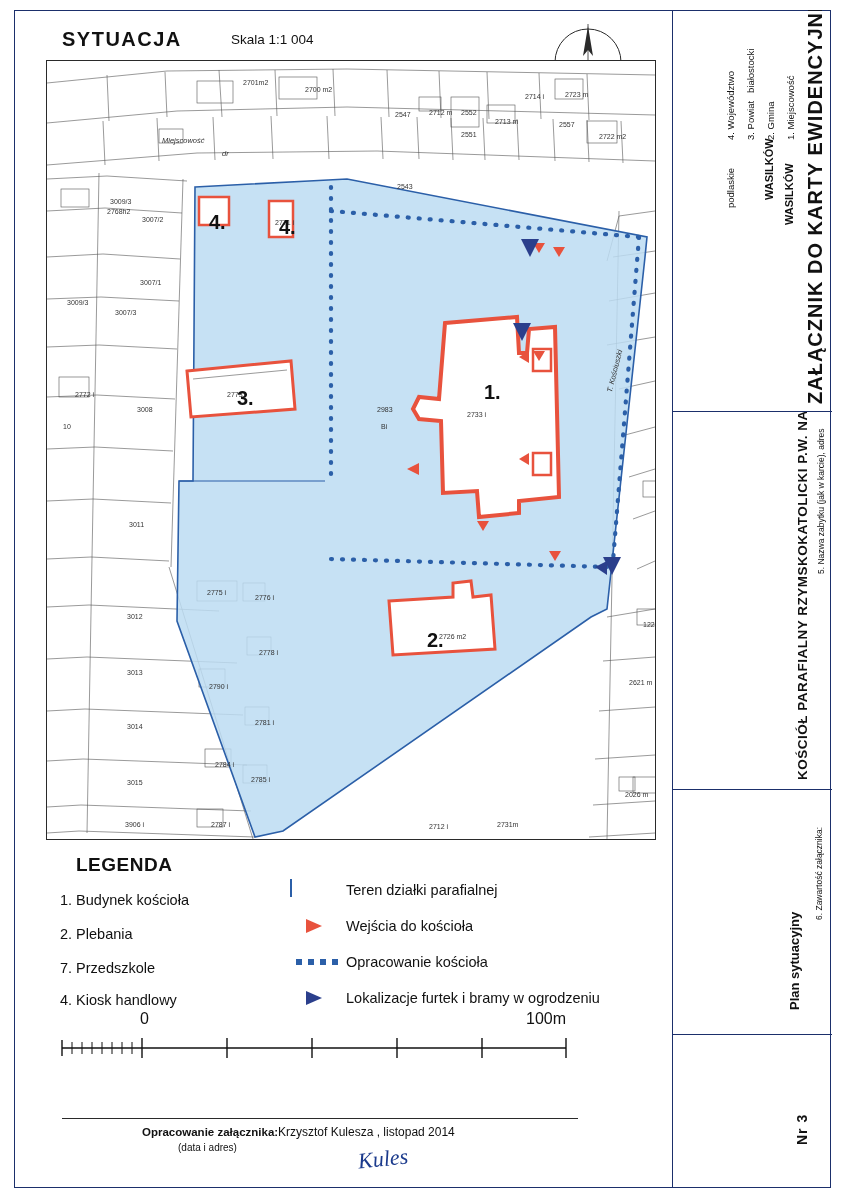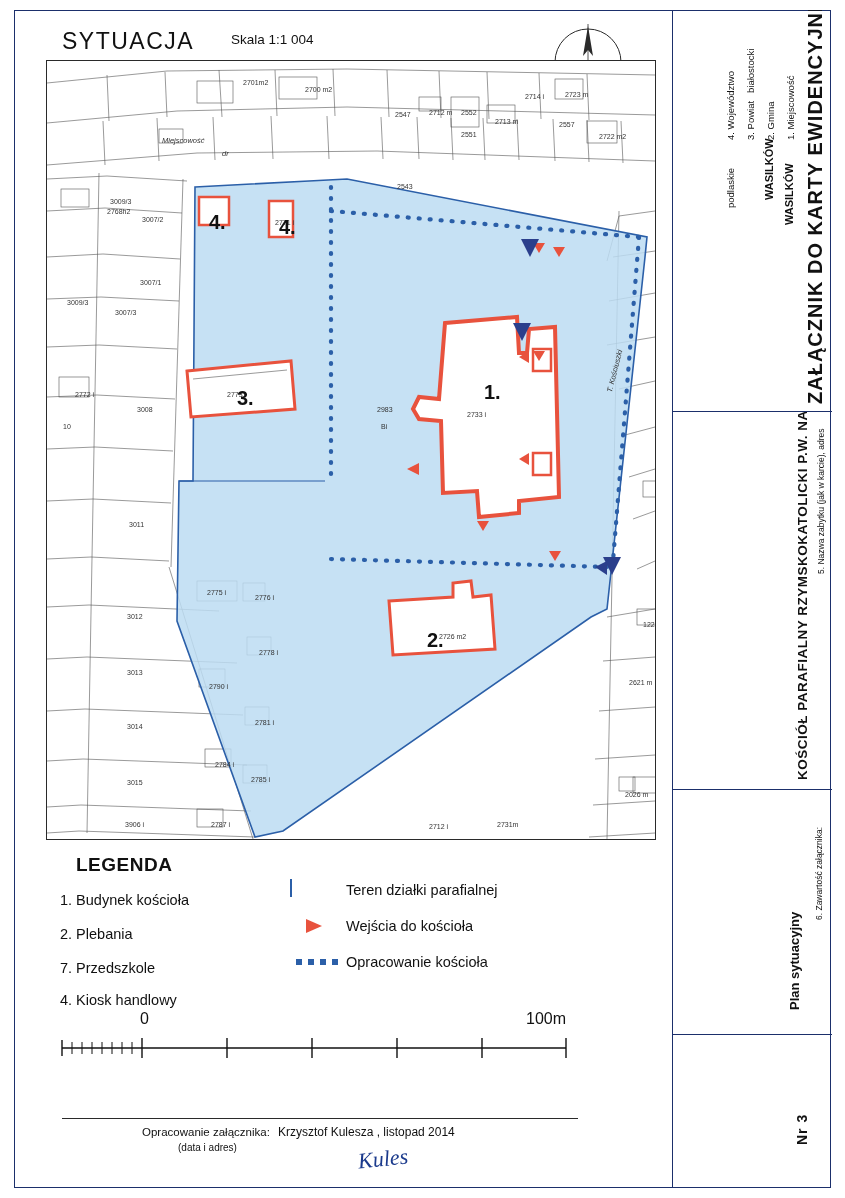--- a/index.html
+++ b/index.html
@@ -113,22 +113,22 @@
   
   .map-area {
     position: absolute;
     left: 16px; top: 12px;
     width: 656px; height: 830px;
     overflow: hidden;
   }
   .map-header {
     position: absolute;
     left: 46px; top: 16px;
-    font-size: 23px;
-    font-weight: normal;
+    font-size: 20px;
+    font-weight: bold;
     letter-spacing: 1.5px;
   }
   .map-scale {
     position: absolute;
     left: 215px; top: 20px;
     font-size: 13.5px;
   }
   .map-frame {
     position: absolute;
     left: 30px; top: 48px;
@@ -201,20 +201,21 @@
   .footer-line {
     position: absolute;
     left: 16px; top: 0px;
     width: 516px;
     border-top: 1px solid #2a2a2a;
   }
   .footer-label {
     position: absolute;
     left: 96px; top: 8px;
     font-size: 11.5px;
+    font-weight: bold;
   }
   .footer-sublabel {
     position: absolute;
     left: 132px; top: 24px;
     font-size: 10px;
   }
   .footer-author {
     position: absolute;
     left: 232px; top: 7px;
     font-size: 12px;
@@ -512,20 +513,28 @@
         <svg width="52" height="20" viewBox="0 0 52 20">
           <rect x="6" y="7" width="6" height="6" fill="#2b5fa8"></rect>
           <rect x="18" y="7" width="6" height="6" fill="#2b5fa8"></rect>
           <rect x="30" y="7" width="6" height="6" fill="#2b5fa8"></rect>
           <rect x="42" y="7" width="6" height="6" fill="#2b5fa8"></rect>
         </svg>
       </span>
       <span>Opracowanie kościoła</span>
     </div>
 
+    <div class="legend-right-item" style="top:142px">
+      <span class="lg-sym">
+        <svg width="52" height="20" viewBox="0 0 52 20">
+            <polygon points="16,3 32,10 16,17" fill="#2b3f8c"></polygon>
+          </svg>
+      </span>
+      <span>Lokalizacje furtek i bramy w ogrodzeniu</span>
+    </div>
   </div>
 
   <div class="scalebar">
     <div class="sb-zero">0</div>
     <div class="sb-max">100m</div>
     <svg width="520" height="34" viewBox="0 0 520 34" style="position:absolute;left:12px;top:24px">
       <line x1="4" y1="14" x2="508" y2="14" stroke="#111" stroke-width="1.4"></line>
       <line x1="4" y1="6" x2="4" y2="22" stroke="#111" stroke-width="1.4"></line>
       <line x1="14" y1="8" x2="14" y2="20" stroke="#111" stroke-width="1"></line>
       <line x1="24" y1="8" x2="24" y2="20" stroke="#111" stroke-width="1"></line>

